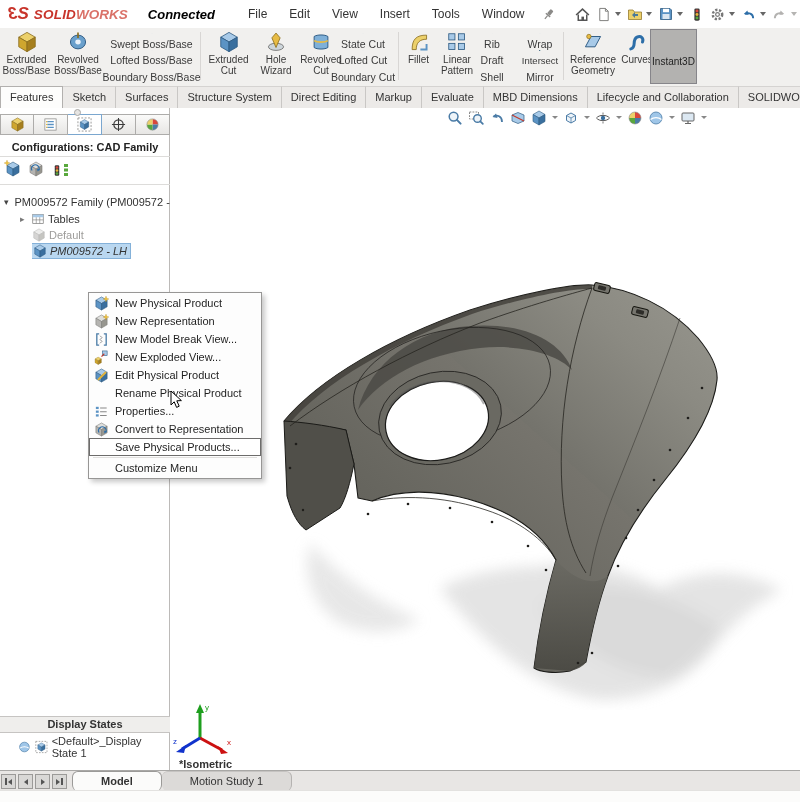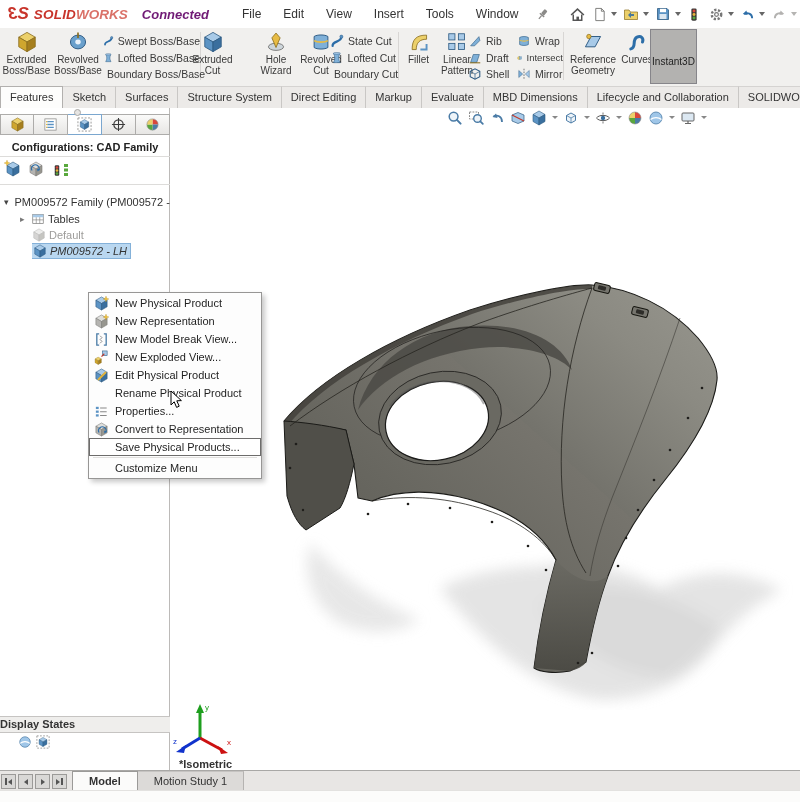--- a/index.html
+++ b/index.html
@@ -7,36 +7,36 @@
        font-family:"Liberation Sans",sans-serif;font-size:11px;color:#333;}
   .abs{position:absolute;}
   
   #menubar{left:0;top:0;width:800px;height:28px;background:#fff;border-bottom:1px solid #ededeb;
            display:flex;align-items:center;}
   #brand{display:flex;align-items:baseline;margin-left:8px;font-style:italic;font-weight:bold;}
   #brand .flip3{display:inline-block;transform:scaleX(-1);color:#c8342b;font-size:17px;}
   #brand .s3{color:#c8342b;font-size:17px;margin-right:5px;}
   #brand .solid{color:#c8342b;font-size:13.5px;letter-spacing:.2px;}
   #brand .works{color:#da7168;font-size:13.5px;font-weight:600;}
-  #brand .conn{color:#701a75;font-size:13px;font-weight:600;margin-left:14px;}
+  #brand .conn{color:#000000;font-size:13px;font-weight:600;margin-left:20px;}
   .menu-item{padding:0 11px;font-size:12px;color:#333;cursor:default;}
   #menus{display:flex;margin-left:22px;}
   .qi{width:22px;height:20px;display:flex;align-items:center;justify-content:center;}
   .qcaret{width:0;height:0;border-left:3px solid transparent;border-right:3px solid transparent;
           border-top:4px solid #666;margin:0 3px 0 1px;}
   .qcaret.dim{border-top-color:#b5b4b2;}
   
   #ribbon{left:0;top:28px;width:800px;height:58px;background:#f1f0ee;border-bottom:1px solid #d7d6d4;}
   .rdiv{position:absolute;top:4px;width:1px;height:48px;background:#d8d6d4;}
   .rb-big{position:absolute;top:3px;height:52px;display:flex;flex-direction:column;align-items:center;
           font-size:10px;line-height:1.12;text-align:center;color:#3a3a3a;cursor:default;}
   .rb-big svg{margin-bottom:1px;}
   .rb-stack{position:absolute;top:5px;}
   .rb-stack-item{height:16.5px;display:flex;align-items:center;gap:4px;font-size:10.5px;color:#3a3a3a;
-                 white-space:nowrap;cursor:default;}
+                 white-space:nowrap;cursor:default;flex-direction:column;}
   .bcaret{position:absolute;width:0;height:0;border-left:3px solid transparent;border-right:3px solid transparent;
           border-top:4px solid #555;}
   #instant3d{position:absolute;left:650px;top:1px;width:47px;height:55px;background:#b3b2b0;
              border:1px solid #86858a;display:flex;flex-direction:column;align-items:center;
              font-size:10px;color:#222;padding-top:4px;box-sizing:border-box;}
   
   #tabstrip{left:0;top:86px;width:800px;height:22px;background:#e7e5e3;display:flex;align-items:flex-end;}
   .tab{height:21px;line-height:20px;padding:0 9px;font-size:11px;color:#333;background:#eceae8;
        border-right:1px solid #c9c7c5;border-top:1px solid #d5d3d1;cursor:default;white-space:nowrap;}
   .tab.active{background:#fdfdfc;border:1px solid #b2b0ae;border-bottom:none;font-weight:normal;}
@@ -50,21 +50,21 @@
   .ptab:first-child{border-left:1px solid #adacaa;}
   .ptab.active{background:#fff;border-color:#7ba7cf;}
   #ptitle{position:absolute;left:0;top:33px;width:170px;text-align:center;font-weight:bold;font-size:11px;color:#222;}
   .pline{position:absolute;left:0;width:170px;height:1px;background:#dddcda;}
   #ptools{position:absolute;left:5px;top:53px;display:flex;gap:7px;align-items:center;}
   .trow{position:absolute;height:16px;display:flex;align-items:center;gap:3px;white-space:nowrap;
         overflow:hidden;width:168px;cursor:default;}
   .tw{font-size:9px;color:#444;width:8px;display:inline-block;}
   .tsel{display:flex;align-items:center;gap:3px;background:#b9d7f0;outline:1px solid #84b1d9;padding:0 3px 0 1px;}
   .gray{color:#9d9c9a;}
-  #ds-header{position:absolute;left:0;top:608px;width:170px;height:15px;line-height:15px;
+  #ds-header{position:absolute;left:0;top:608px;width:170px;height:15px;line-height:15px;text-align:center;
              font-weight:bold;background:#efeeec;border-top:1px solid #c6c4c2;border-bottom:1px solid #c6c4c2;}
   #ds-row{position:absolute;left:18px;top:627px;display:flex;align-items:center;gap:4px;}
   
   #headsup{left:446px;top:109px;display:flex;align-items:center;gap:3px;}
   .hu{width:18px;height:17px;display:flex;align-items:center;justify-content:center;}
   .hucaret{width:0;height:0;border-left:3px solid transparent;border-right:3px solid transparent;
            border-top:3px solid #888;margin:0 1px;}
   
   #ctxmenu{left:88px;top:253px;width:172px;background:#fdfdfd;border:1px solid #979695;
            box-shadow:3px 3px 5px rgba(0,0,0,.22);z-index:50;padding:1px 0;margin-top:39px;}
@@ -74,21 +74,21 @@
   .cm-item.hovered{box-shadow:inset 0 0 0 1px #6d6c6b;background:#fff;}
   .cm-sep{height:1px;background:#e0dfdd;margin:1px 4px;}
   
   #motionbar{left:0;top:770px;width:800px;height:20px;background:#e8e6e4;border-top:1px solid #a9a8a6;
              display:flex;align-items:stretch;box-sizing:border-box;}
   .navbtn{width:13px;height:13px;margin:3px 1px;border:1px solid #9b9a98;background:#d9d8d6;
           display:flex;align-items:center;justify-content:center;gap:1px;}
   .tri-l{width:0;height:0;border-top:3px solid transparent;border-bottom:3px solid transparent;border-right:4px solid #555;}
   .tri-r{width:0;height:0;border-top:3px solid transparent;border-bottom:3px solid transparent;border-left:4px solid #555;}
   .nbar{width:1.5px;height:7px;background:#555;}
-  .mtab{height:19px;line-height:18px;padding:0 16px;font-size:11px;border-right:1px solid #b5b3b1;cursor:default;}
+  .mtab{height:19px;line-height:18px;padding:0 28px;font-size:11px;border-right:1px solid #b5b3b1;cursor:default;border-radius:6px;}
   .mtab.active{background:#fbfbfa;font-weight:bold;border:1px solid #9b9a98;border-bottom:none;}
   .mtab.idle{background:#dcdad8;color:#333;border-top:1px solid #c5c3c1;}
   #statusbar{left:0;top:790px;width:800px;height:12px;background:#fcfcfb;border-top:1px solid #e3e2e0;}
   #isolabel{left:179px;top:758px;font-size:11px;font-weight:bold;color:#333;z-index:5;}
   .hidden-defs{position:absolute;width:0;height:0;overflow:hidden;}
 </style>
 </head>
 <body>
 
 <svg class="hidden-defs" aria-hidden="true">
@@ -413,21 +413,21 @@
         <span>Lofted Boss/Base</span>
       </div>
     <div class="rb-stack-item">
         <svg width="14" height="14">
           <use href="#boundary"></use>
         </svg>
         <span>Boundary Boss/Base</span>
       </div>
   </div>
 
-  <div class="rb-big" style="left:189px;width:47px;">
+  <div class="rb-big" style="left:205px;width:47px;">
     <svg width="22" height="22">
         <use href="#cubeB"></use>
       </svg>
       <span>Extruded Cut</span>
     </div>
   <div class="rb-big" style="left:254px;width:44px;">
     <svg width="22" height="22">
         <use href="#holewiz"></use>
       </svg>
       <span>Hole Wizard</span>
@@ -634,20 +634,21 @@
   </div>
 
   <div id="ds-header">Display States</div>
   <div id="ds-row">
     <svg width="14" height="14">
         <use href="#scene"></use>
       </svg>
     <svg width="14" height="14">
         <use href="#configbox"></use>
       </svg>
+    <span>&lt;Default&gt;_Display State 1</span>
   </div>
 </div>
 
 <div id="headsup" class="abs">
   <span class="hu">
       <svg width="16" height="16">
         <use href="#mag"></use>
       </svg>
     </span>
   <span class="hu">

